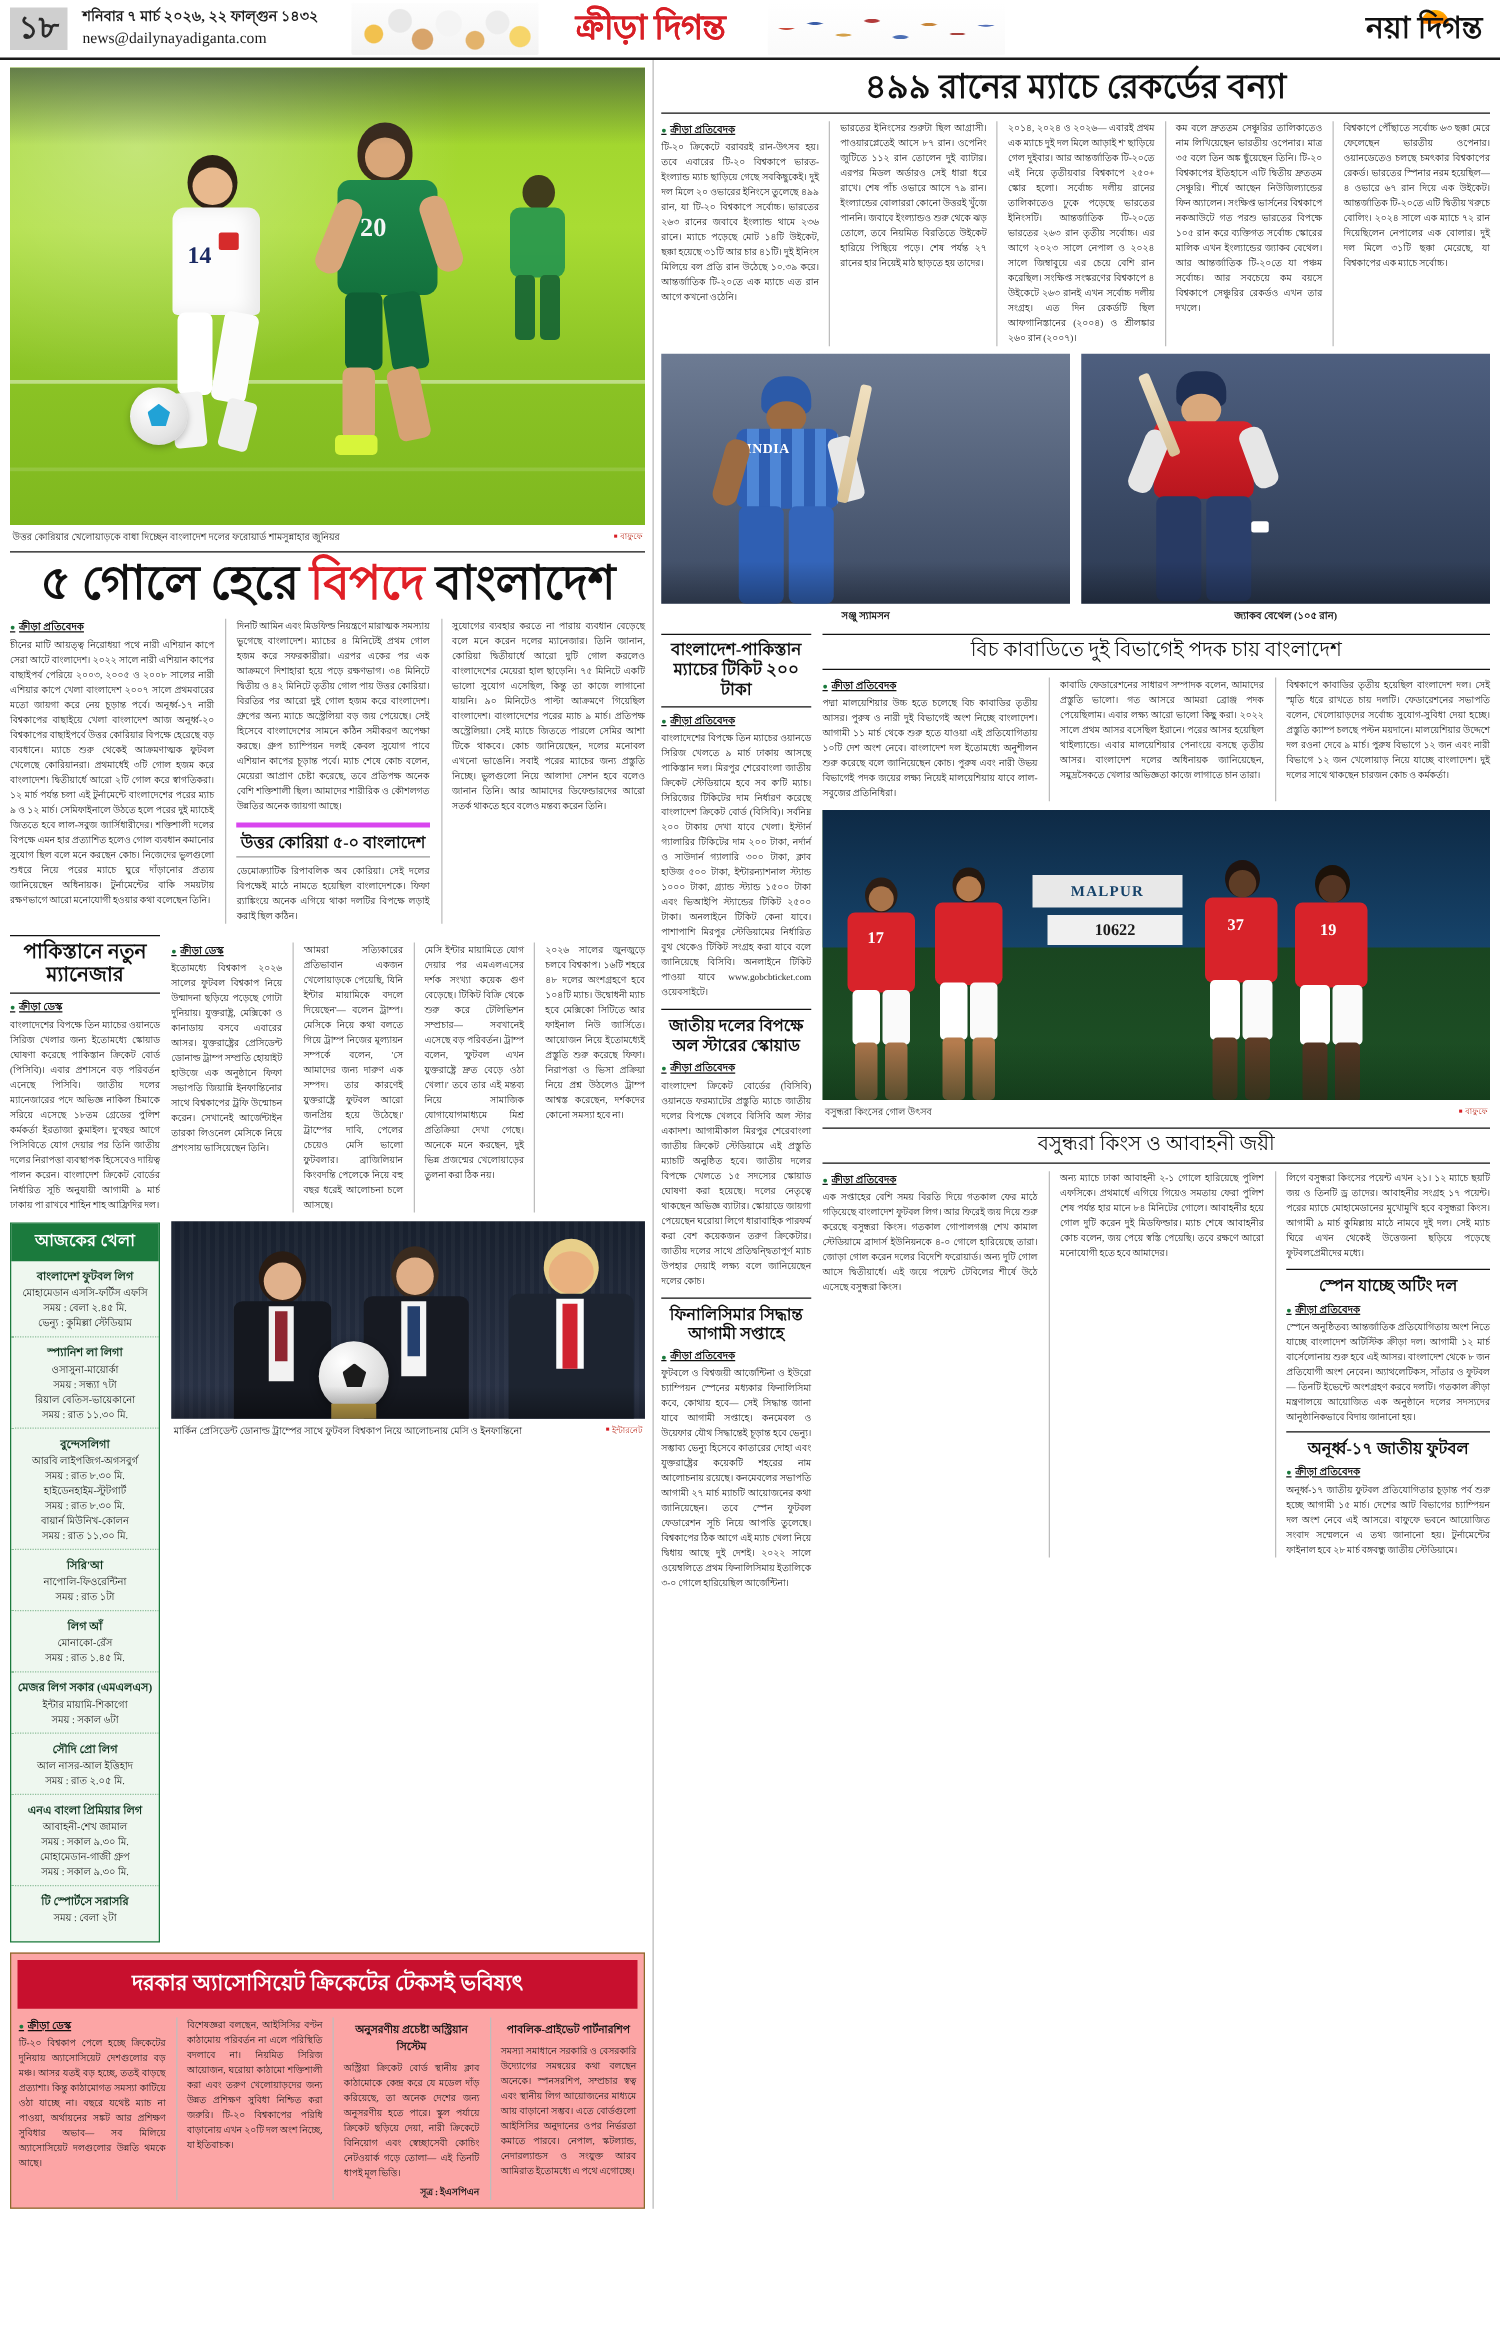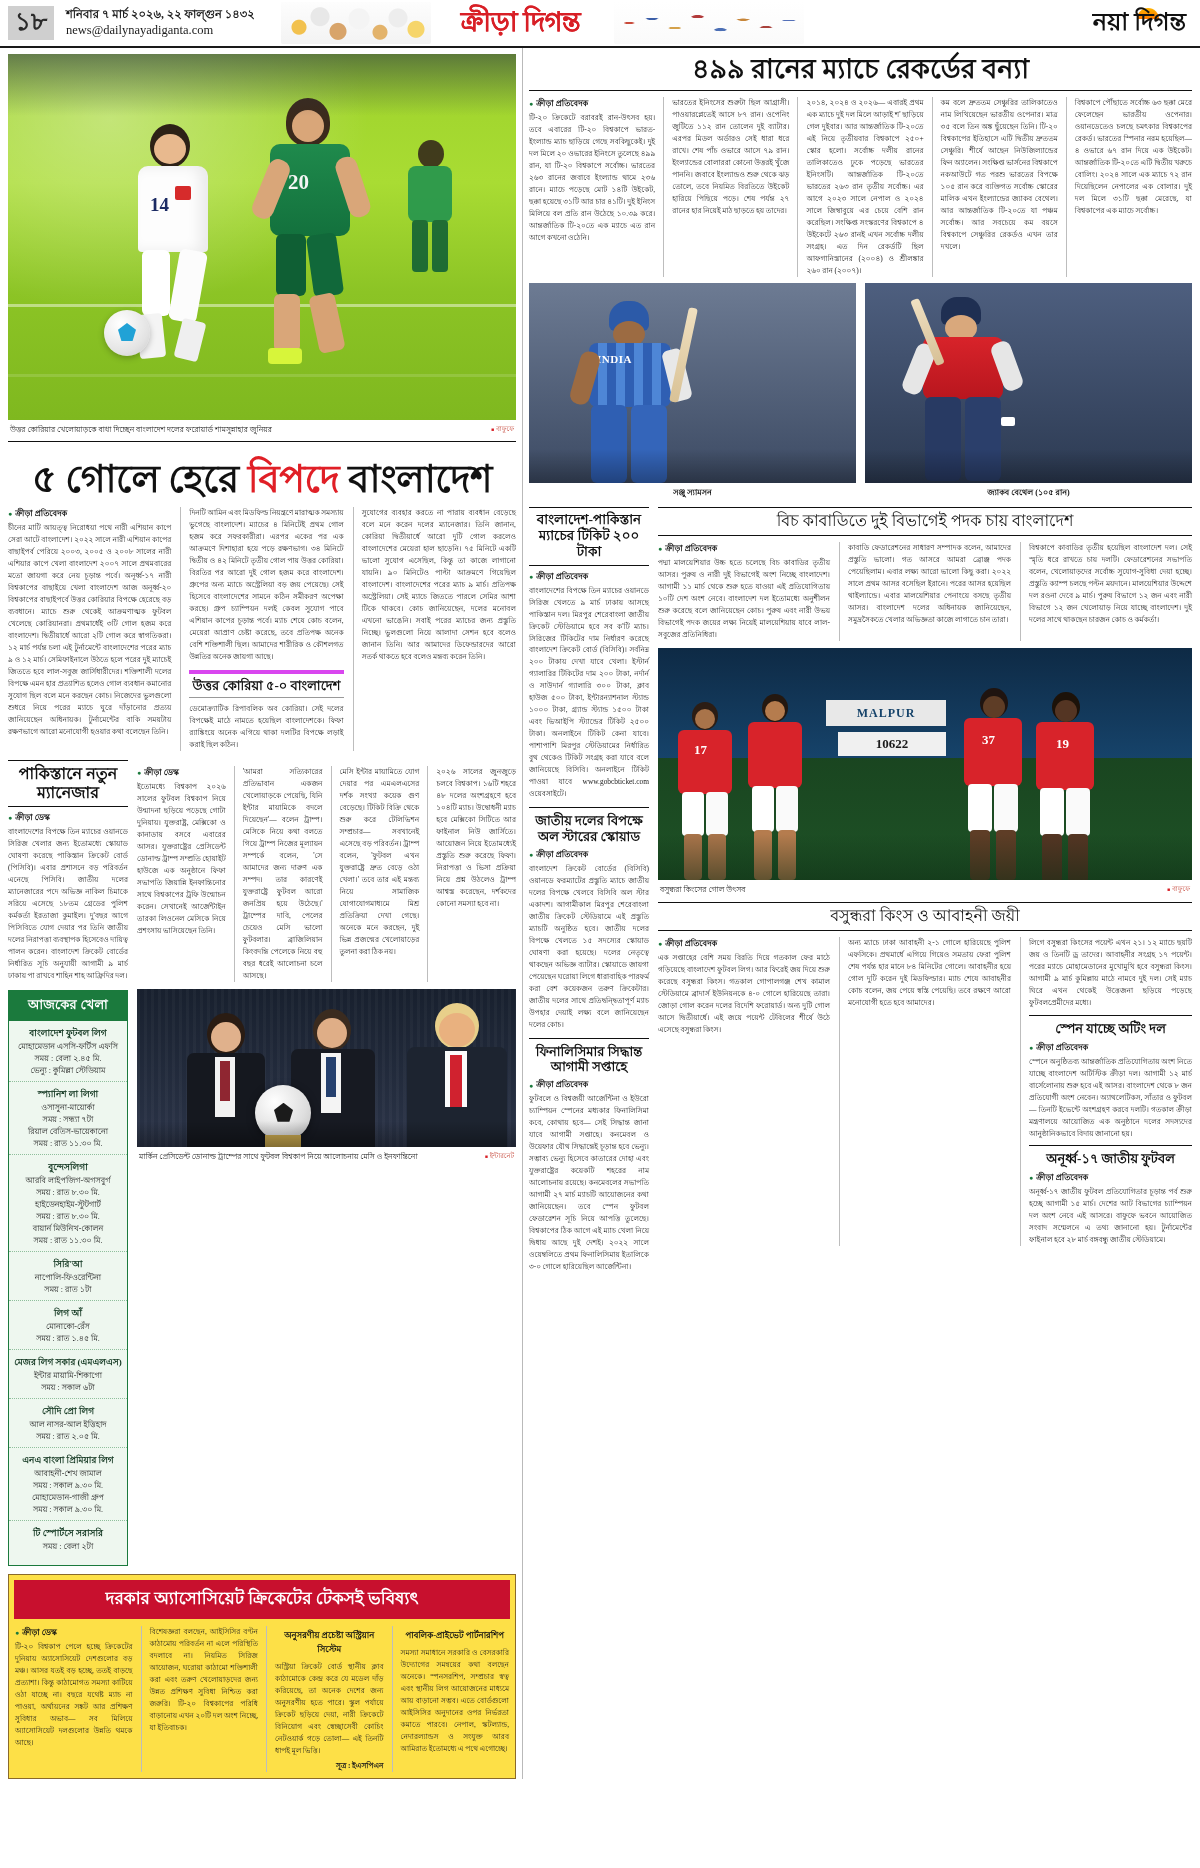--- a/index.html
+++ b/index.html
@@ -103,20 +103,21 @@
   .body-text {
     font-size: 7.4px;
     line-height: 1.62;
     text-align: justify;
     color: #1a1a1a;
     word-spacing: -0.3px;
   }
   .byline {
     font-size: 8.2px; font-weight: bold; color: #111;
     margin-bottom: 2px;
+    text-decoration: underline;
   }
   .byline::before {
     content: "\25CF";
     color: #1b7a3d; font-size: 7px; margin-right: 3px;
     vertical-align: middle;
   }
   .caption {
     font-size: 7.6px; color: #1a1a1a; padding: 3px 2px 0 2px;
     display: flex; justify-content: space-between; align-items: flex-start; gap: 6px;
   }
@@ -165,21 +166,21 @@
     background: #1b7a3d; color: #fff; text-align: center;
     font-size: 13px; font-weight: bold; padding: 4px 0 5px 0;
     letter-spacing: 0.2px;
   }
   .sched-item { text-align: center; padding: 5px 4px 4px; border-bottom: 1px dotted #8fbf9c; }
   .sched-item:last-child { border-bottom: none; }
   .sched-item .t { font-size: 9px; font-weight: bold; color: #10351f; }
   .sched-item .l { font-size: 8px; color: #1a1a1a; line-height: 1.5; }
 
   
-  .feature-box { border: 1.5px solid #8a6a2b; padding: 6px; margin-top: 8px; background:#fde047;}
+  .feature-box { border: 1.5px solid #8a6a2b; padding: 6px; margin-top: 8px; background:#fca5a5;}
   .feature-head {
     background: #c8102e; color: #fff; text-align: center; font-weight: bold;
     font-size: 17px; padding: 5px 6px 6px; margin: -1px -1px 7px -1px;
   }
 
   
   .ticket-hl { font-size: 13.5px; font-weight: bold; line-height: 1.2; text-align: center; }
   .kicker { font-size: 8.5px; font-weight:bold; text-align:center; margin: 3px 0 4px;}
 </style>
 </head>
@@ -246,21 +247,21 @@
           <div style="position:absolute;left:12px;top:80px;width:16px;height:52px;background:#0f6035;border-radius:4px;"></div>
           <div style="position:absolute;left:32px;top:80px;width:16px;height:52px;background:#0f6035;border-radius:4px;"></div>
         </div>
         <div style="position:absolute;left:0;top:0;right:0;height:62px;background:linear-gradient(rgba(40,50,70,.55),rgba(40,50,70,0));"></div>
       </div>
       <div class="caption">
         <span>উত্তর কোরিয়ার খেলোয়াড়কে বাধা দিচ্ছেন বাংলাদেশ দলের ফরোয়ার্ড শামসুন্নাহার জুনিয়র</span>
         <span class="credit credit-dot">বাফুফে</span>
       </div>
 
-      <div class="rule-top" style="margin-top:5px;padding-top:18px;">
+      <div class="rule-top" style="margin-top:5px;padding-top:6px;">
         <h1 class="hl-xl center">
           <span>৫ গোলে হেরে </span><span class="red">বিপদে</span><span> বাংলাদেশ</span>
         </h1>
       </div>
 
       <div class="cols3" style="margin-top:7px;">
         <div>
           <div class="byline">ক্রীড়া প্রতিবেদক</div>
           <div class="body-text">চীনের মাটি আয়ত্ত্ব নিরোধয়া পথে নারী এশিয়ান কাপে সেরা আটে বাংলাদেশ। ২০২২ সালে নারী এশিয়ান কাপের বাছাইপর্ব পেরিয়ে ২০০৩, ২০০৫ ও ২০০৮ সালের নারী এশিয়ার কাপে খেলা বাংলাদেশ ২০০৭ সালে প্রথমবারের মতো জায়গা করে নেয় চূড়ান্ত পর্বে। অনূর্ধ্ব-১৭ নারী বিশ্বকাপের বাছাইয়ে খেলা বাংলাদেশ আজ অনূর্ধ্ব-২০ বিশ্বকাপের বাছাইপর্বে উত্তর কোরিয়ার বিপক্ষে হেরেছে বড় ব্যবধানে। ম্যাচে শুরু থেকেই আক্রমণাত্মক ফুটবল খেলেছে কোরিয়ানরা। প্রথমার্ধেই ৩টি গোল হজম করে বাংলাদেশ। দ্বিতীয়ার্ধে আরো ২টি গোল করে স্বাগতিকরা। ১২ মার্চ পর্যন্ত চলা এই টুর্নামেন্টে বাংলাদেশের পরের ম্যাচ ৯ ও ১২ মার্চ। সেমিফাইনালে উঠতে হলে পরের দুই ম্যাচেই জিততে হবে লাল-সবুজ জার্সিধারীদের। শক্তিশালী দলের বিপক্ষে এমন হার প্রত্যাশিত হলেও গোল ব্যবধান কমানোর সুযোগ ছিল বলে মনে করছেন কোচ। নিজেদের ভুলগুলো শুধরে নিয়ে পরের ম্যাচে ঘুরে দাঁড়ানোর প্রত্যয় জানিয়েছেন অধিনায়ক। টুর্নামেন্টের বাকি সময়টায় রক্ষণভাগে আরো মনোযোগী হওয়ার কথা বলেছেন তিনি।</div>
         </div>

